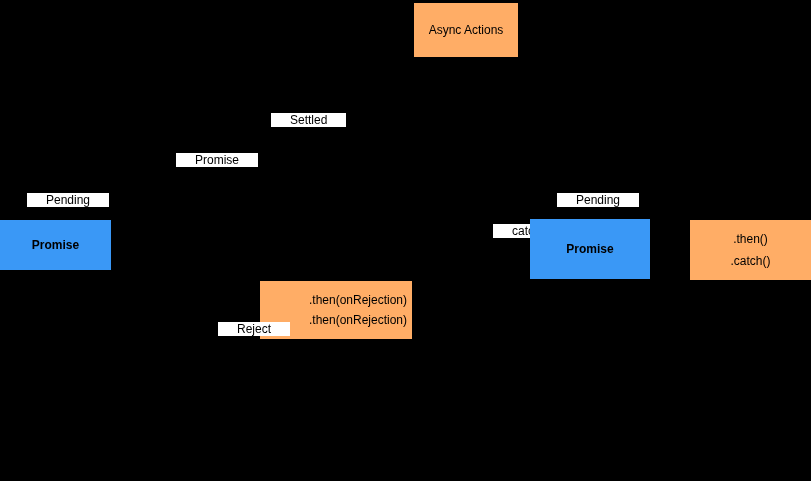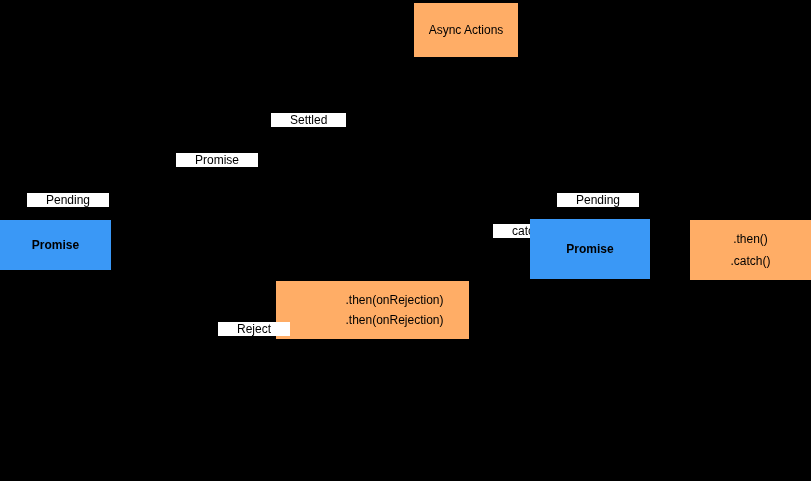--- a/index.html
+++ b/index.html
@@ -34,21 +34,21 @@
     background: var(--label-bg, #FFFFFF);
     color: var(--text-color, #000000);
     font-size: 12px;
     line-height: 14px;
     padding: 0 19px;
     white-space: nowrap;
   }
   
   #async-actions    { left: 414px; top: 3px;   width: 104px; height: 54px; }
   #then-fulfillment { left: 260px; top: 150px; width: 160px; height: 59px; }
-  #then-rejection   { left: 276px; top: 281px; width: 193px; height: 58px; gap: 6px; padding-left: 44px; }
+  #then-rejection   { left: 260px; top: 281px; width: 152px; height: 58px; gap: 6px; padding-left: 44px; }
   #promise-left     { left: 0px;   top: 220px; width: 111px; height: 50px; }
   #promise-right    { left: 530px; top: 219px; width: 120px; height: 60px; }
   #then-catch       { left: 690px; top: 220px; width: 121px; height: 60px; gap: 8px; }
   #error-handling   { left: 410px; top: 421px; width: 120px; height: 57px; }
   
   #label-pending-left  { left: 27px;  top: 193px; }
   #label-fulfill       { left: 176px; top: 153px; }
   #label-settled       { left: 271px; top: 113px; }
   #label-reject        { left: 174px; top: 322px; margin-left: 44px; }
   #label-return        { left: 493px; top: 224px; }

